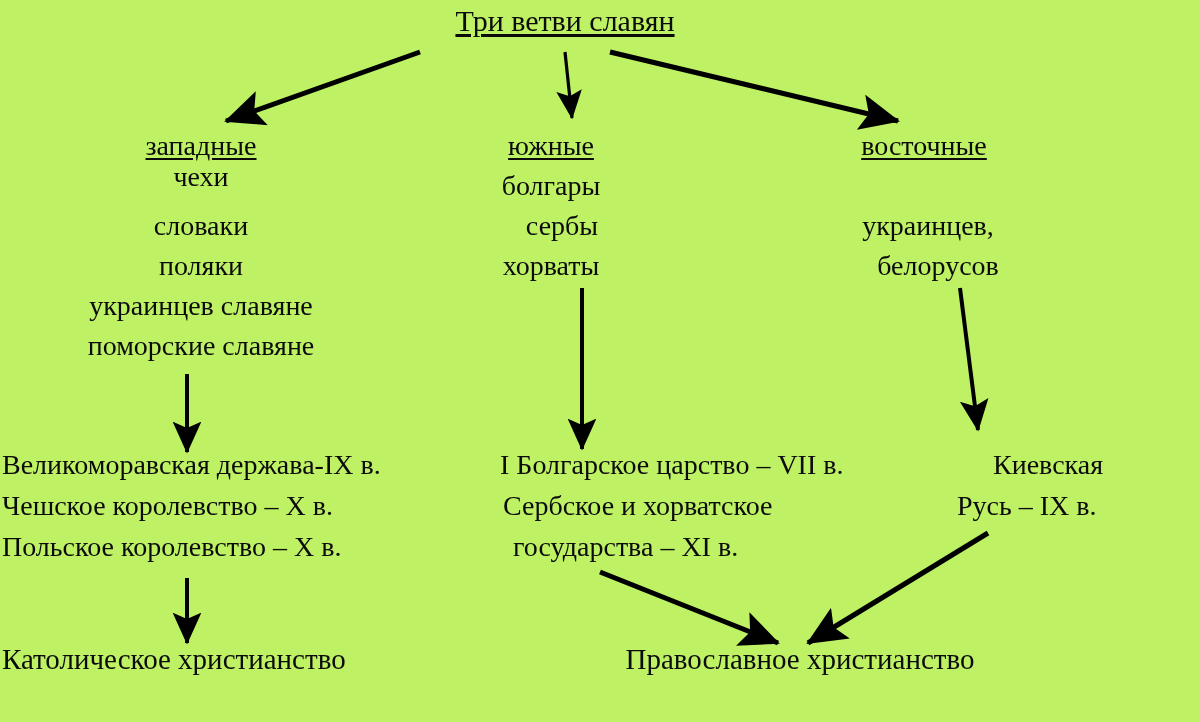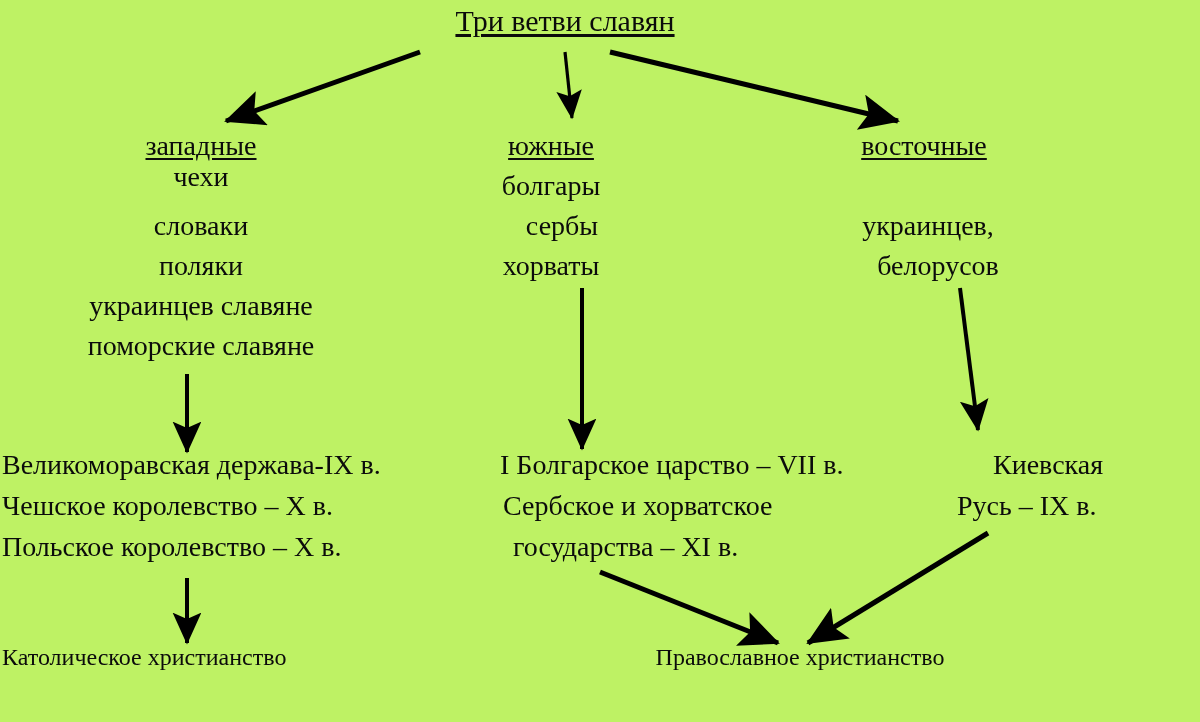--- a/index.html
+++ b/index.html
@@ -39,21 +39,21 @@
   .branch-head {
     font-size: 28px;
   }
   .member {
     font-size: 28px;
   }
   .state {
     font-size: 28px;
   }
   .faith {
-    font-size: 24px;
+    font-size: 29px;
   }
   svg.arrows {
     position: absolute;
     left: 0;
     top: 0;
     width: 1200px;
     height: 722px;
     pointer-events: none;
   }
 </style>

